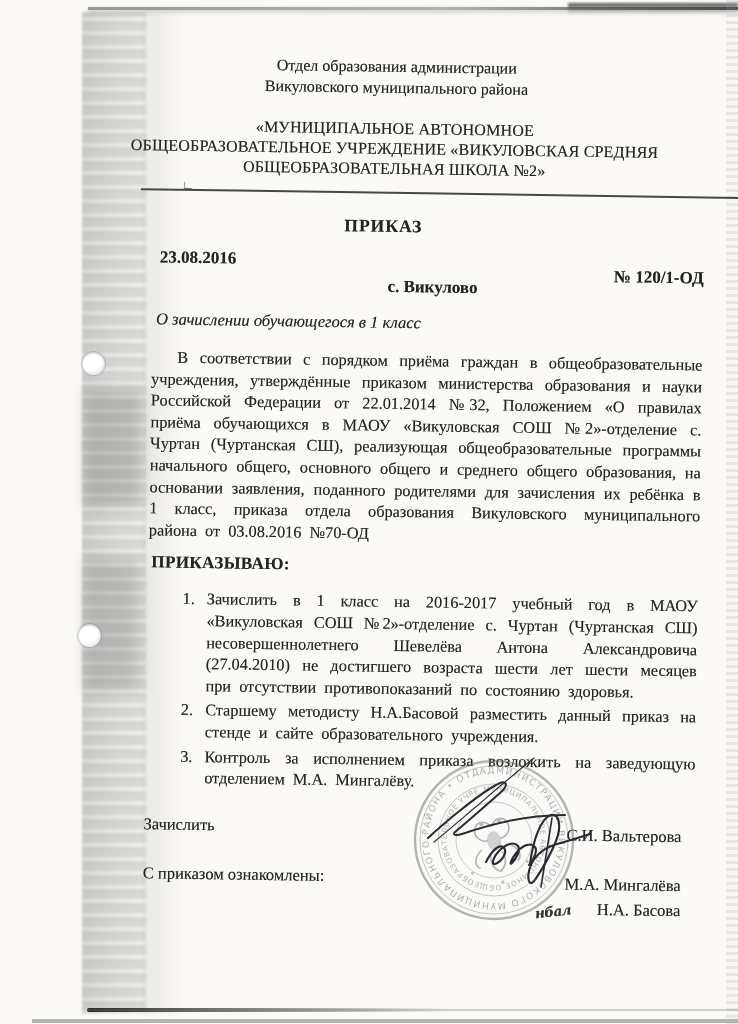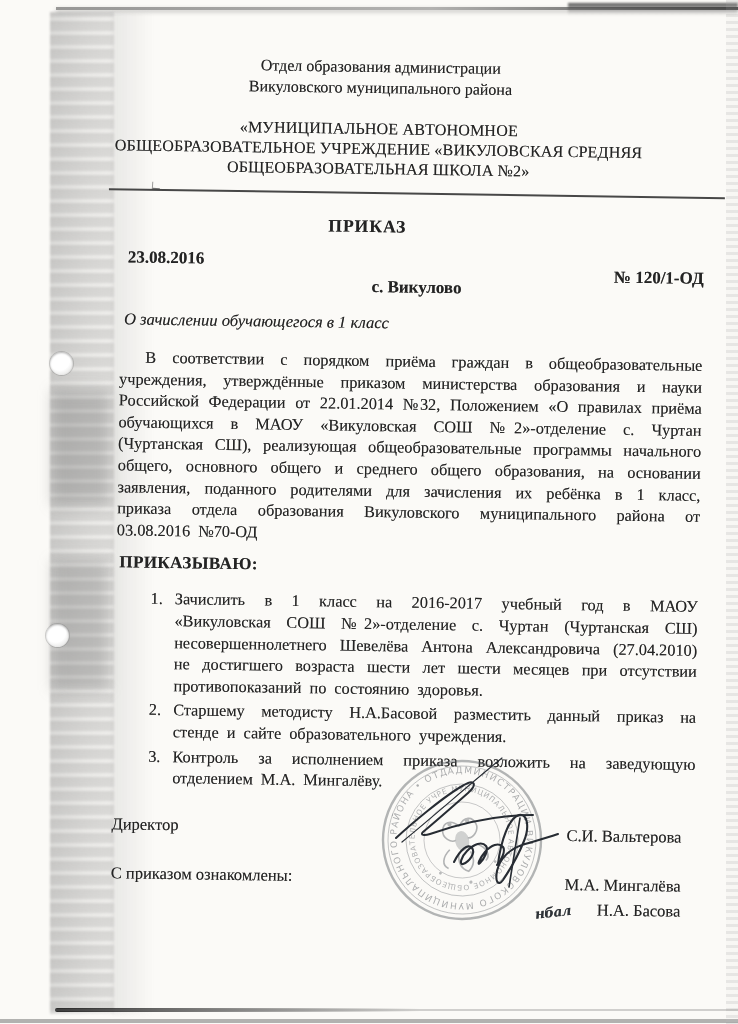--- a/index.html
+++ b/index.html
@@ -2,21 +2,21 @@
 <html><head>
 <meta charset="utf-8">
 <style>
   html,body { margin:0; padding:0; }
   body {
     width:738px; height:1024px; position:relative; overflow:hidden;
     background:#fbfaf7;
     font-family:"Liberation Serif", serif;
     color:#242424;
   }
-  .page { position:absolute; inset:0; }
+  .page { position:absolute; inset:0;margin-left:32px; }
 
   
   .scan-top-edge { position:absolute; top:7px; left:56px; right:0; height:3px;
     background:linear-gradient(90deg, rgba(70,70,70,.55), rgba(90,90,90,.45) 55%, rgba(40,40,40,.85));
     box-shadow:0 2px 4px rgba(120,120,120,.45); }
   .scan-top-corner { position:absolute; top:3px; right:0; width:170px; height:12px;
     background:linear-gradient(180deg, rgba(45,45,45,.8), rgba(130,130,130,.25) 70%, transparent);
     filter:blur(1px); }
   .scan-left-band { position:absolute; left:50px; top:12px; bottom:10px; width:64px; opacity:.75;
     background:
@@ -125,21 +125,21 @@
     <div class="command">ПРИКАЗЫВАЮ:</div>
 
     <ol class="items">
       <li>Зачислить в 1 класс на 2016-2017 учебный год в МАОУ «Викуловская СОШ №2»-отделение с. Чуртан (Чуртанская СШ) несовершеннолетнего Шевелёва Антона Александровича (27.04.2010) не достигшего возраста шести лет шести месяцев при отсутствии противопоказаний по состоянию здоровья.</li>
       <li>Старшему методисту Н.А.Басовой разместить данный приказ на стенде и сайте образовательного учреждения.</li>
       <li>Контроль за исполнением приказа возложить на заведующую отделением М.А. Мингалёву.</li>
     </ol>
 
     <div class="sig-block">
       <div class="sig-row r1">
-        <span>Директор</span>
+        <span>Зачислить</span>
         <span class="sig-name">С.И. Вальтерова</span>
       </div>
       <div class="sig-row r2">
         <span>С приказом ознакомлены:</span>
         <span class="sig-name">М.А. Мингалёва</span>
       </div>
       <div class="sig-row r3">
         <span class="handwritten">нбал</span>
         <span>Н.А. Басова</span>
       </div>

